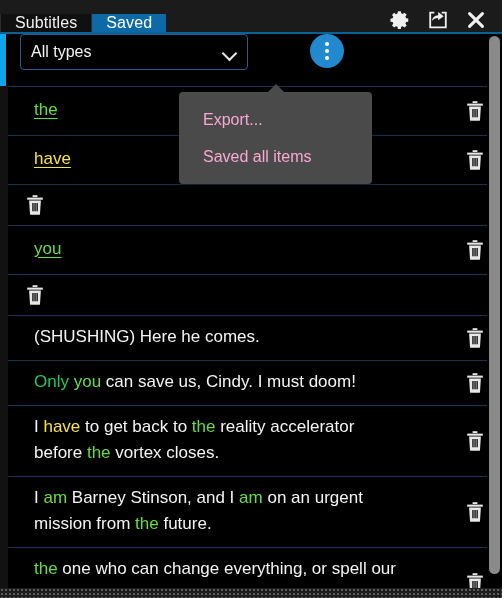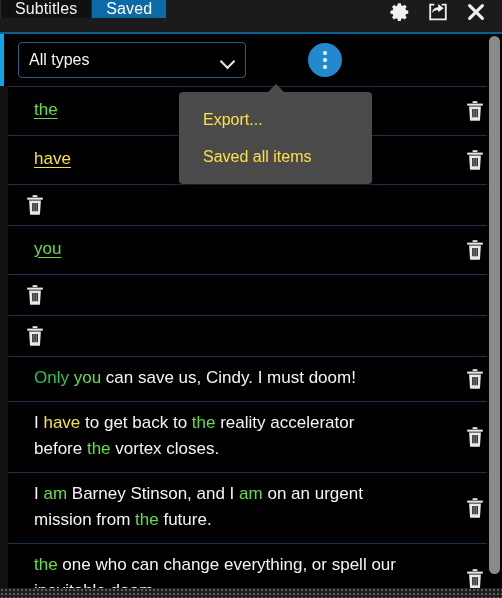--- a/index.html
+++ b/index.html
@@ -25,21 +25,21 @@
   }
 
   
   .tabbar {
     position: relative;
     height: 32px;
     background:
       radial-gradient(circle, rgba(255,255,255,0.085) 0.6px, rgba(0,0,0,0) 0.7px) 0 0/8px 8px,
       #1b1b1b;
     display: flex;
-    align-items: flex-start;
+    align-items: flex-end;
     border-bottom: 2px solid #0a6198;
     box-sizing: content-box;
   }
   .tabs {
     display: flex;
     align-items: stretch;
   }
   .tab {
     display: flex;
     align-items: center;
@@ -74,23 +74,22 @@
     cursor: pointer;
   }
   .ticon svg { display: block; }
 
   
   .filterbar {
     position: relative;
     height: 52px;
     background: #000000;
     display: flex;
-    align-items: center;
     padding: 0 0 0 14px;
-    border-left: 4px solid #0ea5e9;
+    border-left: 6px solid #0ea5e9;
     box-sizing: border-box;
     z-index: 6;
     gap: 48px;
   }
   .type-select {
     position: relative;
     width: 228px;
     height: 36px;
     background: #000000;
     border: 1px solid #2a5d84;
@@ -159,21 +158,21 @@
     top: -8px;
     left: 88px;
     width: 0; height: 0;
     border-left: 9px solid transparent;
     border-right: 9px solid transparent;
     border-bottom: 9px solid #4a4a4a;
   }
   .popup-item {
     padding: 9px 24px 10px 24px;
     font-size: 16px;
-    color: #fde047;
+    color: #f9a8d4;
     cursor: pointer;
     white-space: nowrap;
   }
 
   
   .list-wrap {
     position: relative;
     height: 504px;
     background: #000000;
     border-left: 8px solid #121212;
@@ -368,20 +367,21 @@
               <path d="M7.6 1.2h4.8v1.9H7.6z" fill="#e8e8e8"></path>
               <path d="M2.2 3.6h15.6v2.1H2.2z" fill="#e8e8e8"></path>
               <path d="M4.1 6.6h11.8l-.9 13.3a.9.9 0 0 1-.9.85H5.9a.9.9 0 0 1-.9-.85L4.1 6.6z" fill="#e8e8e8"></path>
               <rect x="7.2" y="9" width="1.5" height="8.3" fill="#202020"></rect>
               <rect x="9.3" y="9" width="1.5" height="8.3" fill="#202020"></rect>
               <rect x="11.4" y="9" width="1.5" height="8.3" fill="#202020"></rect>
             </svg>
           </div>
         </div>
         <div class="row">
+          <div class="row-text"><span style="color: rgb(244, 244, 244);">(SHUSHING) Here he comes.</span></div>
           <div class="trash-cell">
             <svg width="20" height="22" viewBox="0 0 20 22" aria-hidden="true">
               <path d="M7.6 1.2h4.8v1.9H7.6z" fill="#e8e8e8"></path>
               <path d="M2.2 3.6h15.6v2.1H2.2z" fill="#e8e8e8"></path>
               <path d="M4.1 6.6h11.8l-.9 13.3a.9.9 0 0 1-.9.85H5.9a.9.9 0 0 1-.9-.85L4.1 6.6z" fill="#e8e8e8"></path>
               <rect x="7.2" y="9" width="1.5" height="8.3" fill="#202020"></rect>
               <rect x="9.3" y="9" width="1.5" height="8.3" fill="#202020"></rect>
               <rect x="11.4" y="9" width="1.5" height="8.3" fill="#202020"></rect>
             </svg>
           </div>

